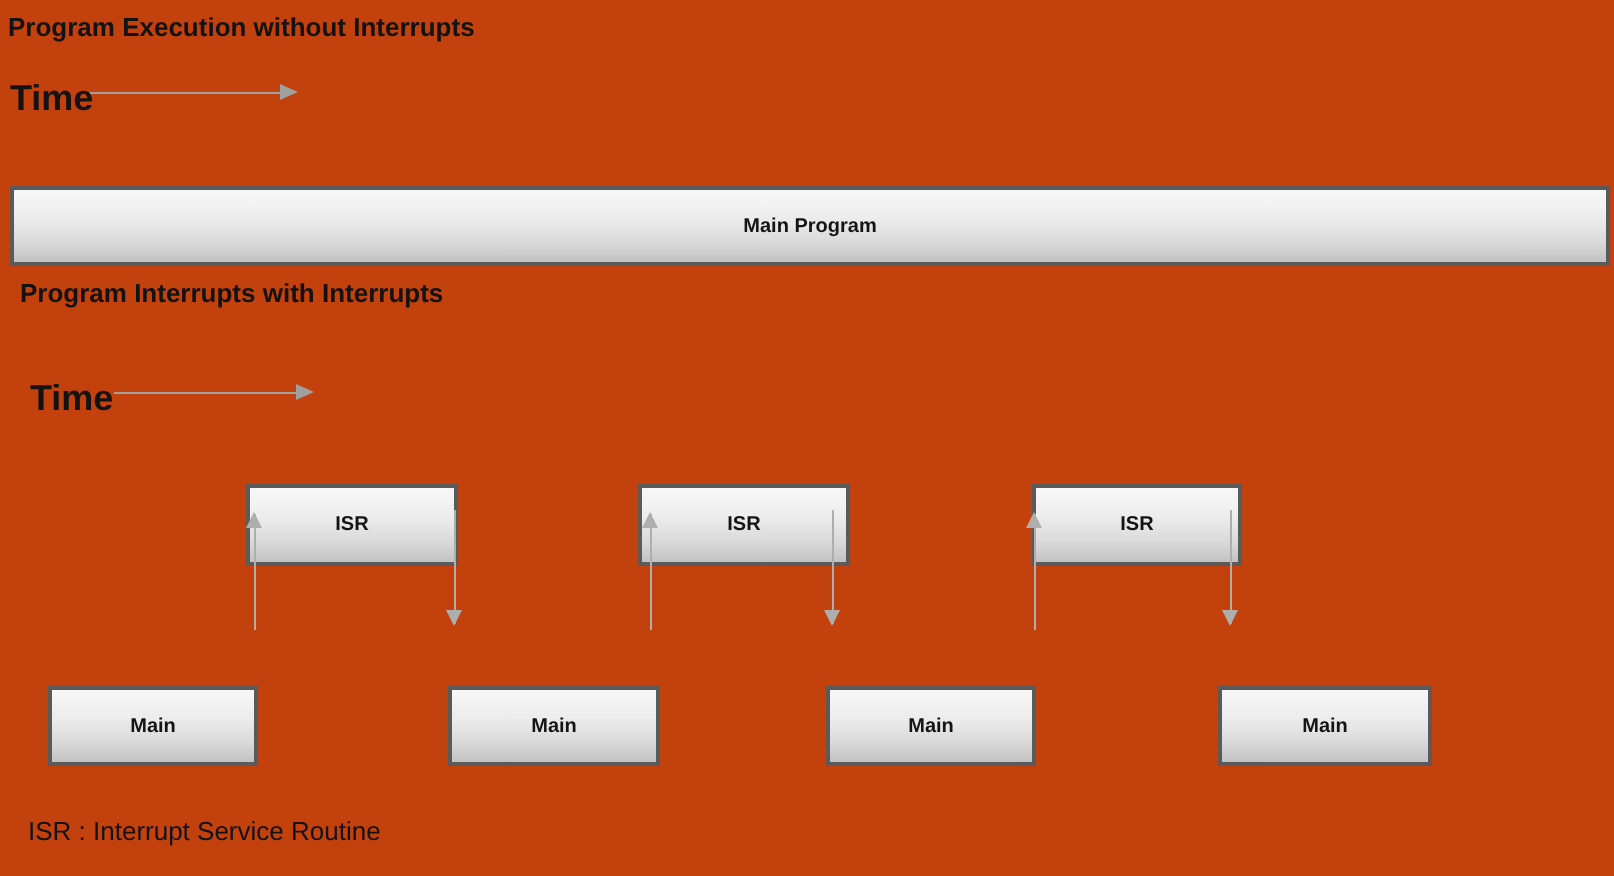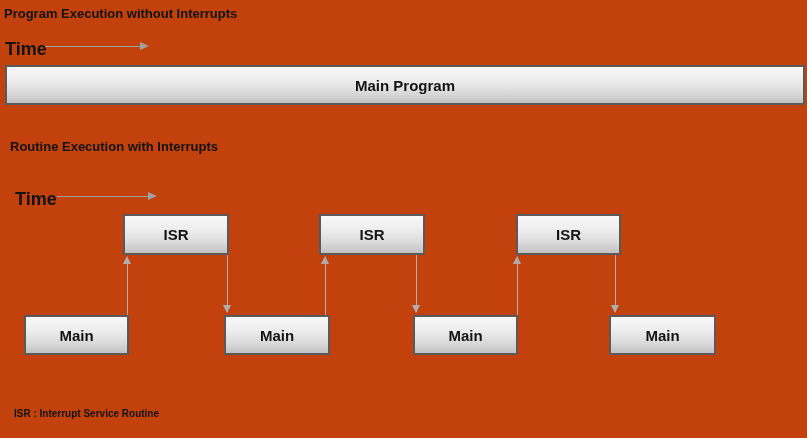--- a/index.html
+++ b/index.html
@@ -24,36 +24,37 @@
   }
   .time-label {
     position: absolute;
     font-size: 18px;
     font-weight: bold;
     color: #131313;
     white-space: nowrap;
   }
   .legend {
     position: absolute;
-    font-size: 10px;
-    font-weight: bold;
+    font-size: 13px;
+    font-weight: normal;
     color: #131313;
     white-space: nowrap;
   }
   .gbox {
     position: absolute;
     box-sizing: border-box;
     border: 2px solid #5a5a5a;
     background: linear-gradient(to bottom, #f8f8f8 0%, #ececec 40%, #dadada 72%, #c2c2c2 100%);
     display: flex;
     align-items: center;
     justify-content: center;
-    font-size: 15px;
+    font-size: 10px;
     font-weight: bold;
     color: #141414;
+    margin-top: 28px;
   }
   
   .harrow {
     position: absolute;
     height: 1px;
     background: #a0a0a0;
   }
   .harrow::after {
     content: "";
     position: absolute;
@@ -98,21 +99,21 @@
 
   <div class="title" style="left:4px; top:6px;">Program Execution without Interrupts</div>
 
   <div class="time-label" style="left:5px; top:39px;">Time</div>
   <div class="harrow" style="left:45px; top:46px; width:102px;"></div>
 
   <div class="gbox" style="left:5px; top:65px; width:800px; height:40px;">
     <span>Main Program</span>
   </div>
 
-  <div class="title" style="left:10px; top:139px;">Routine Execution with Interrupts</div>
+  <div class="title" style="left:10px; top:139px;">Program Interrupts with Interrupts</div>
 
   <div class="time-label" style="left:15px; top:189px;">Time</div>
   <div class="harrow" style="left:57px; top:196px; width:98px;"></div>
 
   <div class="gbox" style="left:123px; top:214px; width:106px; height:41px;">
     <span>ISR</span>
   </div>
   <div class="gbox" style="left:319px; top:214px; width:106px; height:41px;">
     <span>ISR</span>
   </div>

